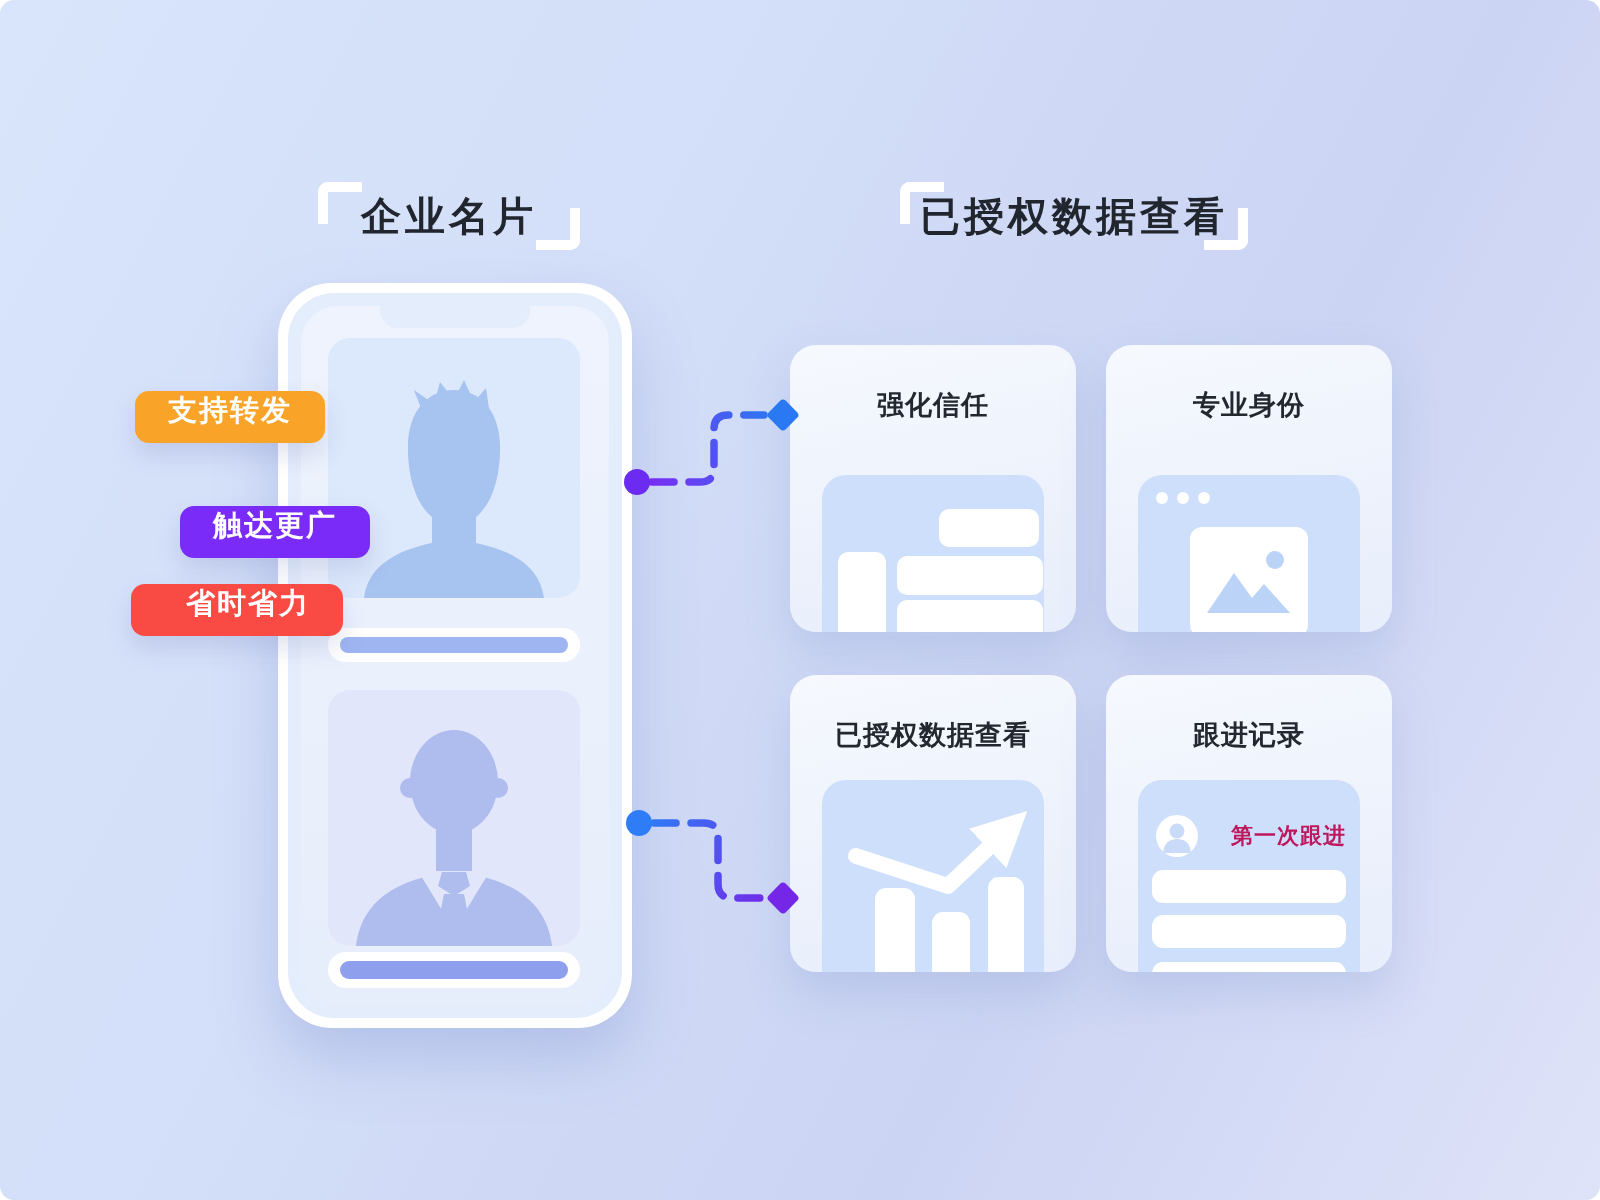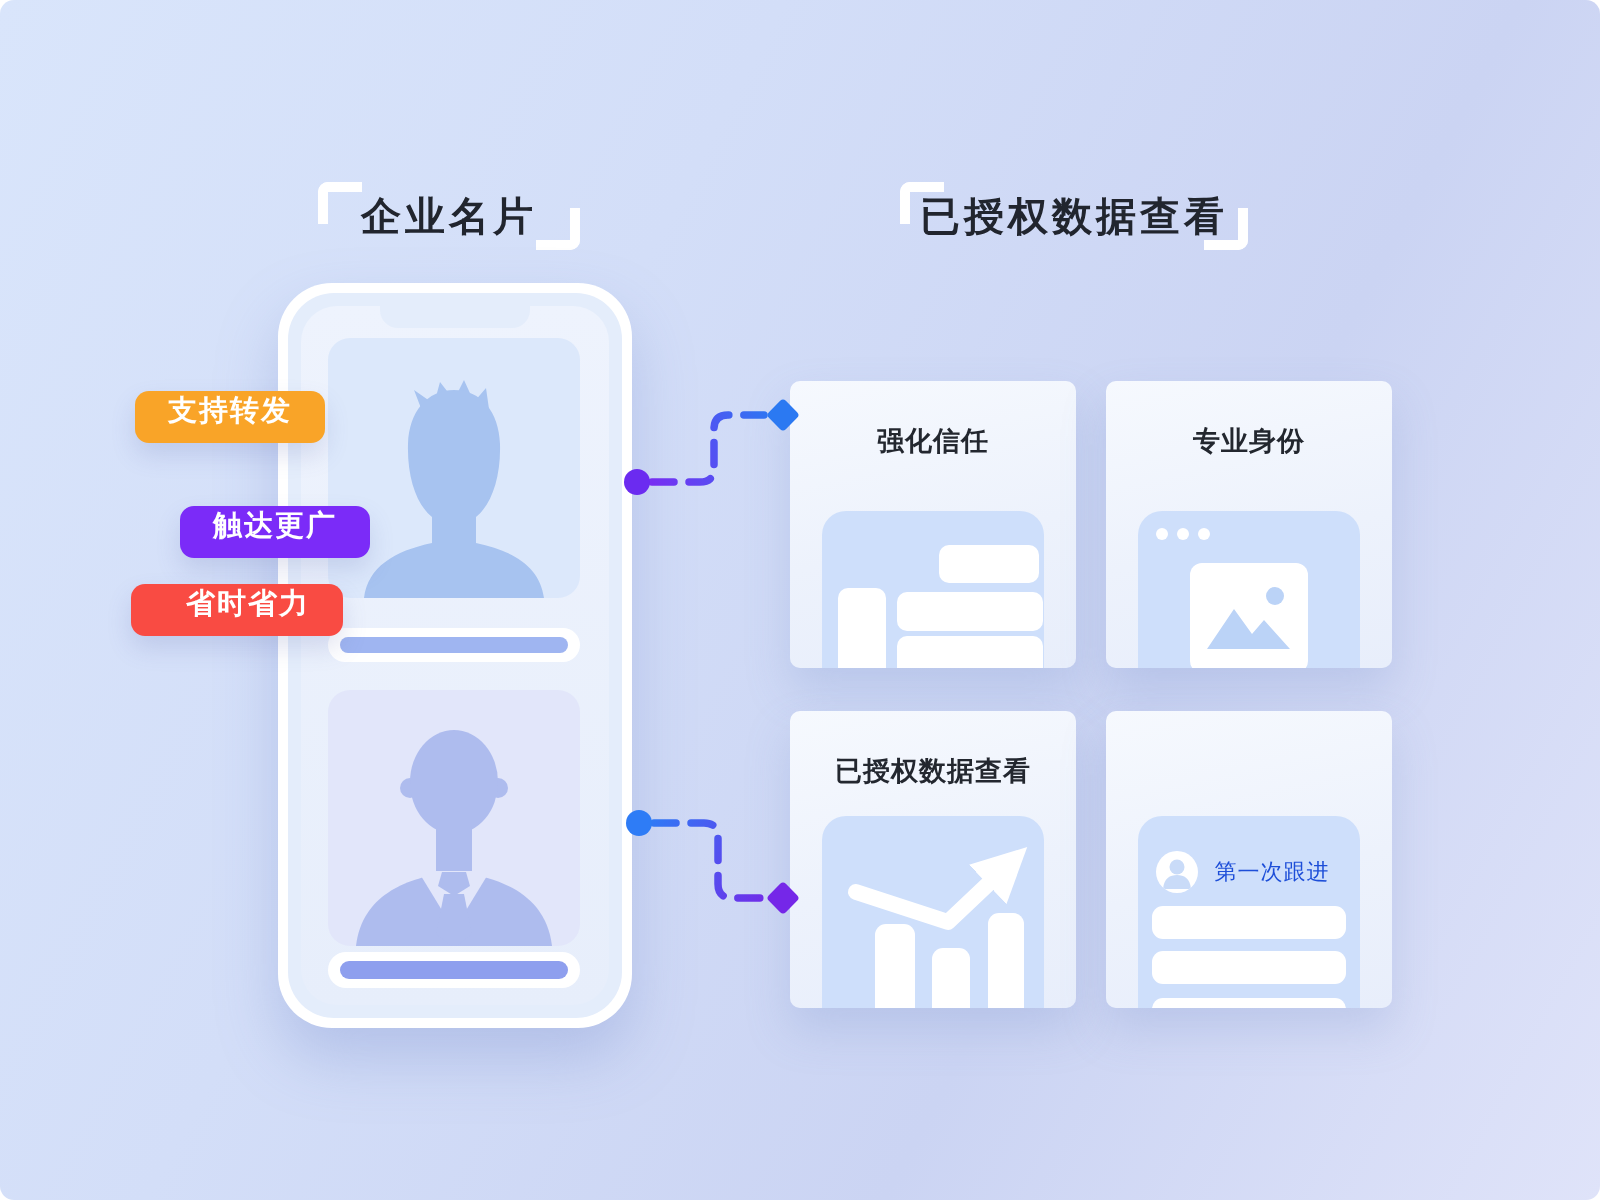--- a/index.html
+++ b/index.html
@@ -56,24 +56,23 @@
   }
   #tag-0{left:135px;top:391px;}
   #tag-1{left:180px;top:506px;}
   #tag-2{left:131px;top:584px;}
 
   
   .connectors{position:absolute;left:0;top:0;width:1600px;height:1200px;pointer-events:none;z-index:5;}
 
   
   .fcard{
-    position:absolute;border-radius:10px;overflow:hidden;box-sizing:border-box;
+    position:absolute;border-radius:26px;overflow:hidden;box-sizing:border-box;
     background:linear-gradient(168deg,#F6F9FE 0%,#EDF2FC 55%,#E8EEFB 100%);
     box-shadow:0 22px 44px rgba(124,146,205,.25);
-    margin-top:36px;
   }
   #card-trust {left:790px;top:345px;width:286px;height:287px;}
   #card-identity{left:1106px;top:345px;width:286px;height:287px;}
   #card-data {left:790px;top:675px;width:286px;height:297px;}
   #card-record {left:1106px;top:675px;width:286px;height:297px;}
   .fcard .card-title{
     margin-top:42px;text-align:center;font-size:27px;font-weight:600;color:#23272F;letter-spacing:1px;
   }
   .panel{
     position:absolute;left:32px;right:32px;bottom:0;background:#CEDFFB;
@@ -96,21 +95,21 @@
     position:absolute;left:50%;transform:translateX(-50%);top:52px;
     width:118px;height:110px;background:#fff;border-radius:12px;
     display:flex;align-items:center;justify-content:center;
   }
 
   
   .record-head{position:absolute;left:14px;top:34px;right:14px;height:44px;display:flex;align-items:center;}
   .avatar-circle{
     width:42px;height:42px;border-radius:50%;background:#fff;overflow:hidden;flex:0 0 auto;margin-left:4px;
   }
-  .record-label{flex:1;text-align:center;font-size:22px;font-weight:400;color:#1d4ed8;letter-spacing:1px;}
+  .record-label{flex:1;text-align:right;font-size:22px;font-weight:700;color:#be185d;letter-spacing:1px;}
   .rec-bar{position:absolute;left:14px;right:14px;height:33px;background:#fff;border-radius:11px;}
   #rec-1{top:90px;} #rec-2{top:135px;} #rec-3{top:182px;}
 </style>
 </head>
 <body>
 
 <div class="canvas">
 
   <div class="sec-title" id="title-left">
     <span class="bracket tl"></span>
@@ -237,20 +236,21 @@
       <div class="img-frame">
         <svg viewBox="0 0 118 110" width="118" height="110">
           <circle cx="85" cy="33" r="9" fill="#BBD3F7"></circle>
           <polygon points="17,86 44,46 62,71 74,57 100,86" fill="#BBD3F7"></polygon>
         </svg>
       </div>
     </div>
   </div>
 
   <div class="fcard row2" id="card-record">
+    <div class="card-title">跟进记录</div>
     <div class="panel">
       <div class="record-head">
         <div class="avatar-circle">
           <svg viewBox="0 0 42 42" width="42" height="42">
             <circle cx="21" cy="16" r="7.5" fill="#C9DBF8"></circle>
             <path d="M7 38 C 8 27 14 24 21 24 C 28 24 34 27 35 38 Z" fill="#C9DBF8"></path>
           </svg>
         </div>
         <div class="record-label">第一次跟进</div>
       </div>

